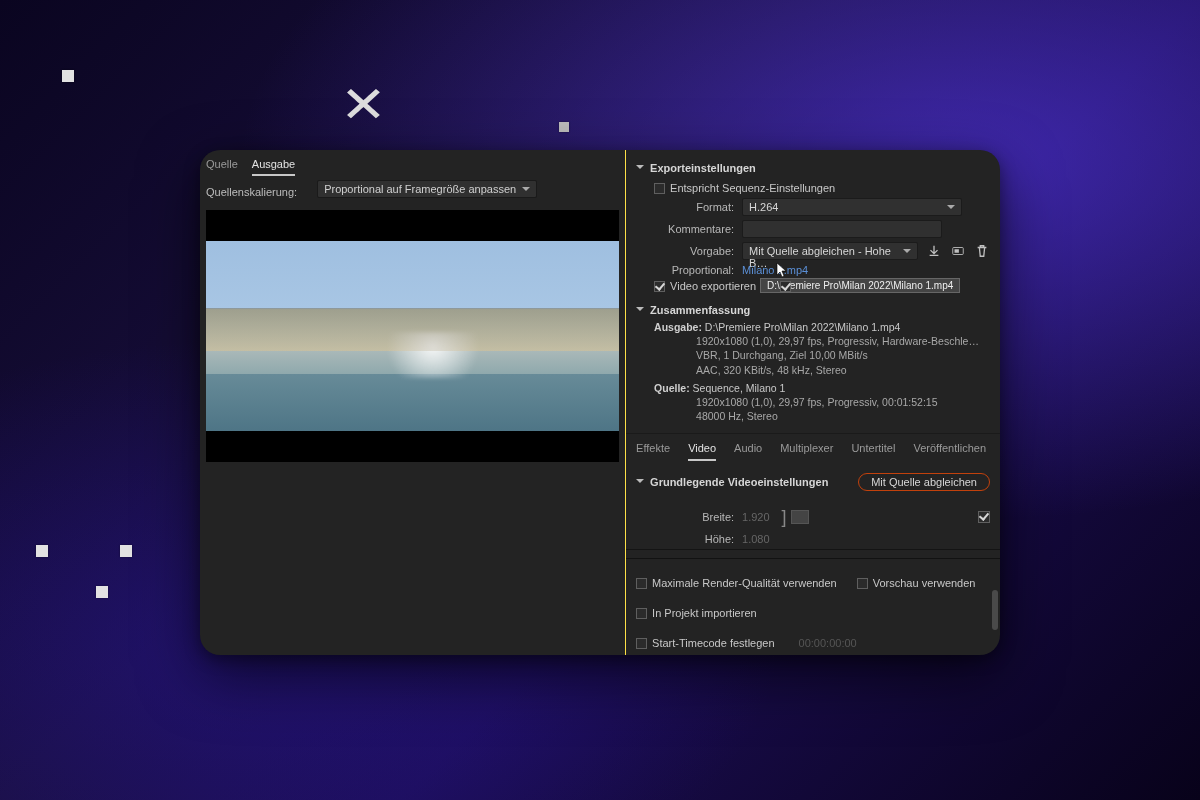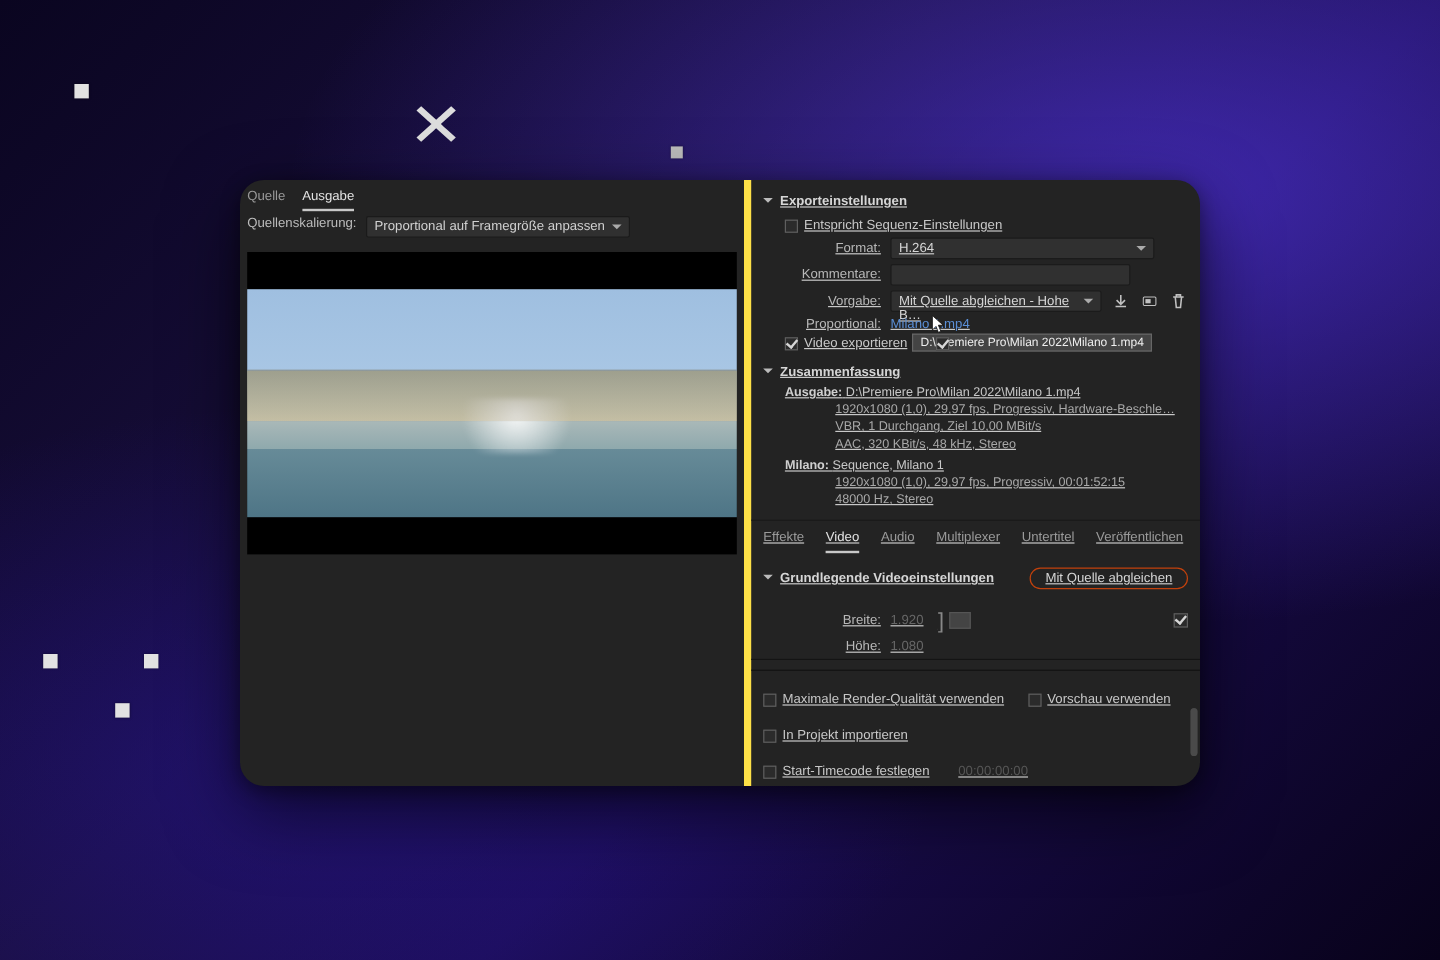--- a/index.html
+++ b/index.html
@@ -17,28 +17,28 @@
   .deco-x { position: absolute; color: #ddd; font-size: 56px; font-weight: 300; transform: scaleY(.9); }
   .window {
     position: absolute; top: 150px; left: 200px;
     width: 800px; height: 505px;
     background: #232323;
     border-radius: 20px;
     box-shadow: 0 20px 60px rgba(0,0,0,.6), 0 4px 16px rgba(0,0,0,.4);
     display: flex; overflow: hidden;
   }
   .left-panel {
-    width: 477px; border-right: 6px solid #fde047;
+    width: 477px; border-right: 1px solid #fde047;
     display: flex; flex-direction: column;
   }
   .right-panel { flex: 1; display: flex; flex-direction: column; }
   .tab-row { display: flex; gap: 14px; padding: 8px 6px 0 6px; font-size: 11px; }
   .tab { color: #9a9a9a; padding-bottom: 4px; cursor: pointer; }
   .tab.active { color: #e2e2e2; border-bottom: 2px solid #c8c8c8; }
-  .subrow { display: flex; align-items: flex-start; gap: 8px; padding: 4px 6px 6px 6px; }
+  .subrow { display: flex; align-items: flex-end; gap: 20px; padding: 4px 6px 6px 6px; }
   .subrow label { color: #bcbcbc; }
   .select {
     flex: 1; max-width: 220px;
     background: #303030; border: 1px solid #1a1a1a; border-radius: 2px;
     color: #d0d0d0; padding: 2px 20px 2px 6px;
     position: relative;
   }
   .select::after {
     content: ""; position: absolute; right: 6px; top: 50%;
     border: 4px solid transparent; border-top-color: #aaa; transform: translateY(-25%);
@@ -138,21 +138,21 @@
     </div>
     <div class="subrow">
       <label>Quellenskalierung:</label>
       <div class="select">Proportional auf Framegröße anpassen</div>
     </div>
     <div class="preview">
       <div class="preview-img"></div>
     </div>
   </div>
 
-  <div class="right-panel" style="position:relative;text-decoration:underline;">
+  <div class="right-panel" style="position:relative;">
 
     <div class="section">
       <div class="section-header">
         <span class="twisty"></span>
         <span>Exporteinstellungen</span>
       </div>
 
       <div class="form-row" style="margin-left:18px;">
         <span class="checkbox">
           <span class="box"></span>
@@ -216,21 +216,21 @@
       <div class="section-header" style="margin-top:6px;">
         <span class="twisty"></span>
         <span>Zusammenfassung</span>
       </div>
       <div class="summary">
         <div><span class="lbl">Ausgabe:</span>
              <span>D:\Premiere Pro\Milan 2022\Milano 1.mp4</span></div>
         <span class="detail">1920x1080 (1,0), 29,97 fps, Progressiv, Hardware-Beschle…</span>
         <span class="detail">VBR, 1 Durchgang, Ziel 10,00 MBit/s</span>
         <span class="detail">AAC, 320 KBit/s, 48 kHz, Stereo</span>
-        <div style="margin-top:4px;"><span class="lbl">Milano:</span>
+        <div style="margin-top:4px;"><span class="lbl">Quelle:</span>
              <span>Sequence, Milano 1</span></div>
         <span class="detail">1920x1080 (1,0), 29,97 fps, Progressiv, 00:01:52:15</span>
         <span class="detail">48000 Hz, Stereo</span>
       </div>
     </div>
 
     <div class="tab-bar2">
       <span class="tab2">Effekte</span>
       <span class="tab2 active">Video</span>
       <span class="tab2">Audio</span>

